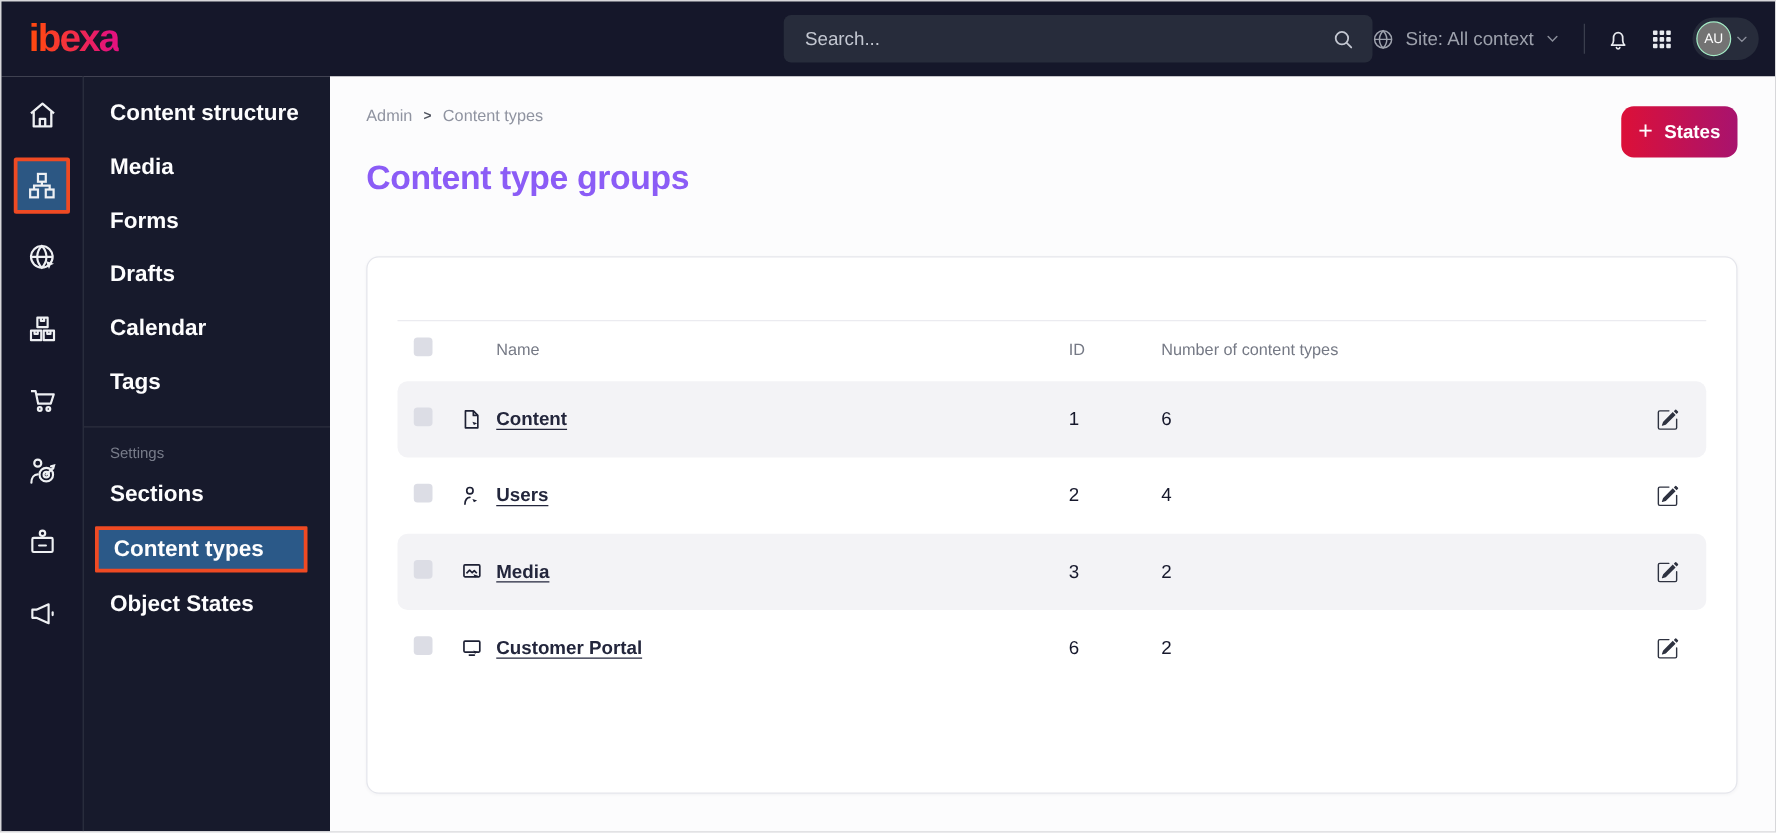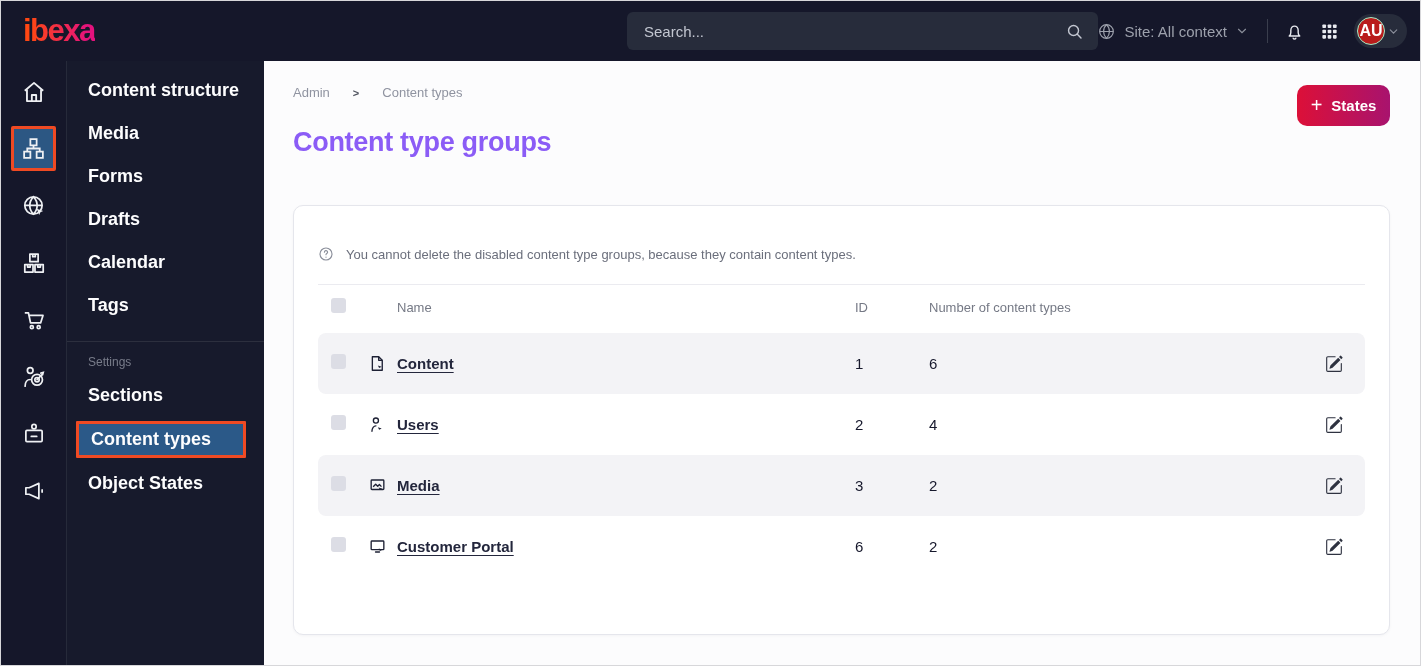--- a/index.html
+++ b/index.html
@@ -18,22 +18,22 @@
   .searchbox input { flex:1; background:transparent; border:none; outline:none; color:#e3e5ea;
                      font-size:15px; font-family:inherit; }
   .searchbox input::placeholder { color:#c3c7d1; opacity:1; }
   .searchbox .sicon { color:#c3c7d1; display:flex; }
   .topbar-right { position:absolute; right:13px; top:0; height:60px; display:flex; align-items:center; }
   .site-sel { display:flex; align-items:center; gap:8px; color:#9da1ac; font-size:15px; cursor:default; }
   .tb-divider { width:1px; height:24px; background:#3a3e4d; margin:0 16px 0 18px; }
   .tb-icon { color:#e8eaef; display:flex; margin-right:15px; }
   .user-pill { display:flex; align-items:center; gap:2px; background:#272c3b; border-radius:17px;
                height:34px; padding:3px 7px 3px 3px; }
-  .avatar { width:28px; height:28px; border-radius:50%; background:#b91c1c; border:1.5px solid #a4ecc6;
-            color:#fff; font-size:16px; font-weight:700; display:flex; align-items:center; justify-content:center; }
+  .avatar { width:28px; height:28px; border-radius:50%; background:#737373; border:1.5px solid #a4ecc6;
+            color:#fff; font-size:11px; font-weight:400; display:flex; align-items:center; justify-content:center; }
   .chev { color:#8b8f9b; display:flex; }
 
   
   .rail { position:absolute; top:60px; left:0; bottom:0; width:66px; background:#15172a;
           border-right:1px solid #262a3a; display:flex; flex-direction:column; align-items:center;
           padding-top:8px; gap:12px; }
   .rail-item { width:45px; height:45px; border-radius:4px; display:flex; align-items:center;
                justify-content:center; color:#eef0f3; }
   .rail-item.active { background:#2c5783; border:3px solid #ef4a23; border-radius:2px; }
 
@@ -41,21 +41,21 @@
   .panel { position:absolute; top:60px; left:66px; bottom:0; width:197px; background:#171a2c; padding-top:8px; }
   .panel-item { height:43px; display:flex; align-items:center; padding-left:21px; color:#fdfdfe;
                 font-size:18px; font-weight:600; cursor:default; }
   .panel-divider { border-top:1px solid #2c2f3e; margin-top:14px; }
   .panel-heading { padding:13px 0 5px 21px; color:#787c8a; font-size:12px; font-weight:400; }
   .panel-item.active { height:37px; margin:4px 18px 4px 9px; padding-left:12px; background:#2b5988;
                        border:3px solid #ef4a23; border-radius:1px; }
 
   
   .main { position:absolute; top:60px; left:263px; right:0; bottom:0; background:#fcfcfd; }
-  .breadcrumb { position:absolute; left:29px; top:24px; display:flex; align-items:center; gap:23px;
+  .breadcrumb { position:absolute; left:29px; top:24px; display:flex; align-items:center; gap:9px;
                 font-size:13px; color:#8f93a0; }
   .breadcrumb .sep { color:#50545f; font-size:11px; font-weight:700; }
   .create-btn { position:absolute; right:30px; top:24px; width:93px; height:41px; border:none;
                 border-radius:10px; background:linear-gradient(90deg,#dc1038,#a8136e); color:#fff;
                 font-size:15px; font-weight:600; font-family:inherit; display:flex; align-items:center;
                 justify-content:center; gap:9px; cursor:pointer; }
   .create-btn .plus { font-size:20px; font-weight:300; line-height:1; margin-top:-2px; }
   .page-title { position:absolute; left:29px; top:66px; font-size:27px; font-weight:800;
                 color:#8b5cf6; letter-spacing:-0.3px; }
 
@@ -252,30 +252,20 @@
 
     <button class="create-btn">
       <span class="plus">+</span>
       <span>States</span>
     </button>
 
     <h1 class="page-title">Content type groups</h1>
 
     <section class="card">
 
-      <div class="info-row">
-        <span class="qicon">
-          <svg width="16" height="16" viewBox="0 0 24 24" fill="none" stroke="currentColor" stroke-width="1.7" stroke-linecap="round">
-              <circle cx="12" cy="12" r="9"></circle>
-              <path d="M9.6 9.3a2.4 2.4 0 1 1 3.5 2.1c-.75.4-1.1.9-1.1 1.7"></path>
-              <path d="M12 16.6v.1"></path>
-            </svg>
-        </span>
-        <span>You cannot delete the disabled content type groups, because they contain content types.</span>
-      </div>
 
       <hr>
 
       <div class="trow thead">
         <span><span class="cb"></span></span>
         <span></span>
         <span>Name</span>
         <span>ID</span>
         <span>Number of content types</span>
         <span></span>

